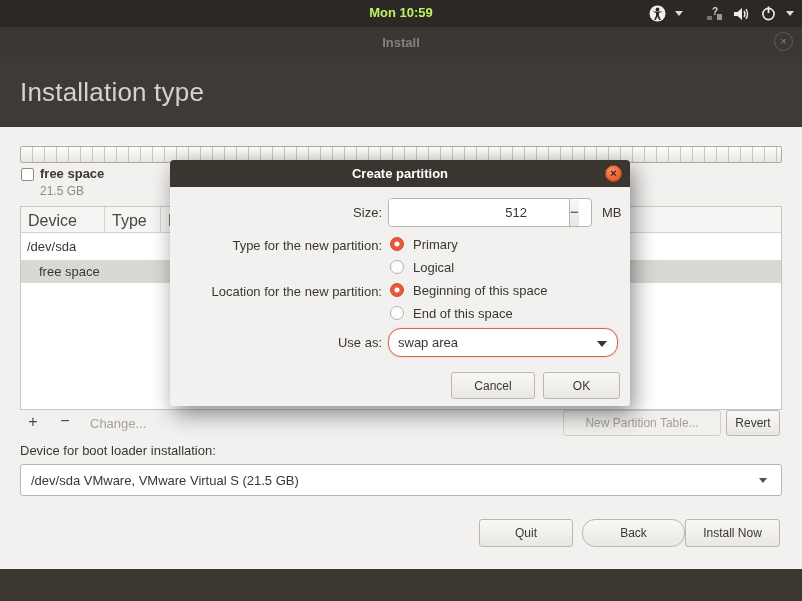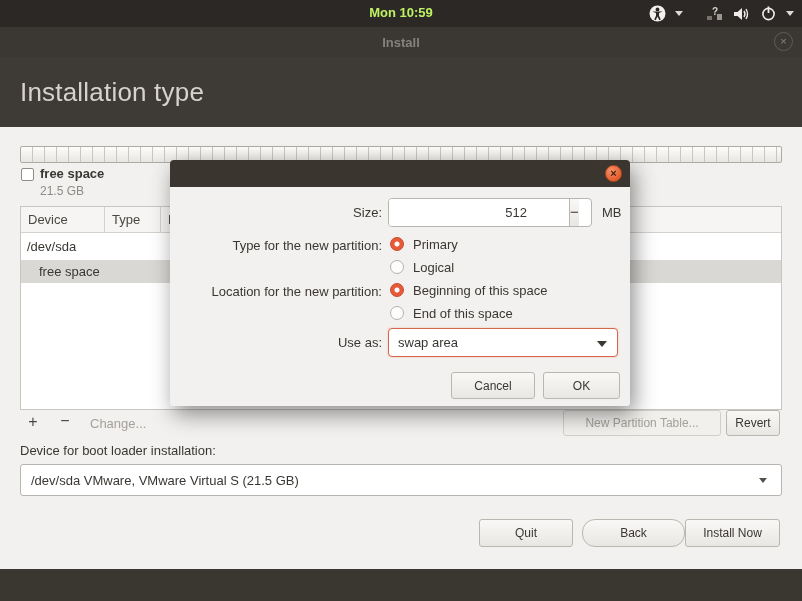--- a/index.html
+++ b/index.html
@@ -32,21 +32,21 @@
         repeating-linear-gradient(90deg, transparent 0 11px, #C9C6C1 11px 12px),
         linear-gradient(#FDFDFC, #E8E6E3); }
 
   .legend-check { left:21px; top:41px; width:13px; height:13px; background:#FFF; border:1px solid #908D87; border-radius:2px; }
   .legend-label { left:40px; top:39px; font-size:13px; font-weight:bold; color:#3A3733; }
   .legend-size  { left:40px; top:57px; font-size:12px; color:#8E8B85; }
 
   
   .ptable { left:20px; top:79px; width:762px; height:204px; background:#FFF; border:1px solid #C9C6C1; }
   .thead { display:flex; height:26px; background:#F6F5F3; border-bottom:1px solid #D5D2CE; }
-  .th { font-size:13px; color:#4A4742; padding:5px 0 0 7px; border-right:1px solid #D5D2CE; }
+  .th { font-size:16px; color:#4A4742; padding:5px 0 0 7px; border-right:1px solid #D5D2CE; }
   .th-device { width:84px; } .th-type { width:56px; } .th-m { flex:1; border-right:none; }
   .trow { font-size:13px; color:#3A3733; }
   .row-dev  { height:27px; padding:6px 0 0 6px; }
   .row-free { height:23px; padding:4px 0 0 18px; background:#DAD8D5; }
 
   
   .tool-plus  { left:24px; top:286px; width:18px; height:18px; font-size:16px; color:#4A4742; text-align:center; line-height:17px; }
   .tool-minus { left:56px; top:286px; width:18px; height:18px; font-size:16px; color:#4A4742; text-align:center; line-height:15px; }
   .tool-change{ left:90px; top:289px; font-size:13px; color:#A5A19B; }
 
@@ -83,21 +83,21 @@
   .spin { width:28px; height:27px; border-left:1px solid #B8B5B0; background:linear-gradient(#F9F8F6,#E9E7E3);
           font-size:15px; color:#3A3733; text-align:center; line-height:26px; }
   .size-unit { left:432px; top:45px; font-size:13px; color:#3A3733; }
 
   .radio { position:absolute; width:14px; height:14px; border-radius:50%; }
   .radio.on  { background:radial-gradient(circle, #FFF 0 2px, #E8593A 3px); border:1px solid #C74B28; }
   .radio.off { background:#FDFDFC; border:1px solid #B5B2AE; }
   .radio-label { position:absolute; font-size:13px; color:#3A3733; }
 
   .useas-select { left:218px; top:168px; width:230px; height:29px; background:#FFF; border:1px solid #D3674B;
-                  border-radius:4px; box-shadow:0 0 2px rgba(233,84,32,.35); display:flex; align-items:center;
+                  border-radius:13px; box-shadow:0 0 2px rgba(233,84,32,.35); display:flex; align-items:center;
                   padding:0 9px; font-size:13px; color:#3A3733; }
   .useas-caret { position:absolute; right:10px; top:12px; width:0; height:0;
                  border-left:5px solid transparent; border-right:5px solid transparent; border-top:6px solid #3A3733; }
 
   .btn-cancel { left:281px; top:212px; width:84px; height:27px; }
   .btn-ok     { left:373px; top:212px; width:77px; height:27px; }
 
   
   .desktop { left:0; top:569px; width:802px; height:32px; background:#3A3731; }
 </style>
@@ -171,20 +171,21 @@
     <span class="boot-caret"></span>
   </div>
 
   <div class="abs btn btn-quit">Quit</div>
   <div class="abs btn btn-back">Back</div>
   <div class="abs btn btn-install">Install Now</div>
 </div>
 
 <div class="abs dialog">
   <div class="abs dlg-title">
+    <div class="abs dlg-title-text">Create partition</div>
     <div class="abs dlg-close">×</div>
   </div>
 
   <div class="dlg-label" style="top:45px;">Size:</div>
   <div class="abs size-group">
     <input class="size-input" value="512" style="">
     <div class="spin">−</div>
     <div class="spin">+</div>
   </div>
   <div class="abs size-unit">MB</div>

